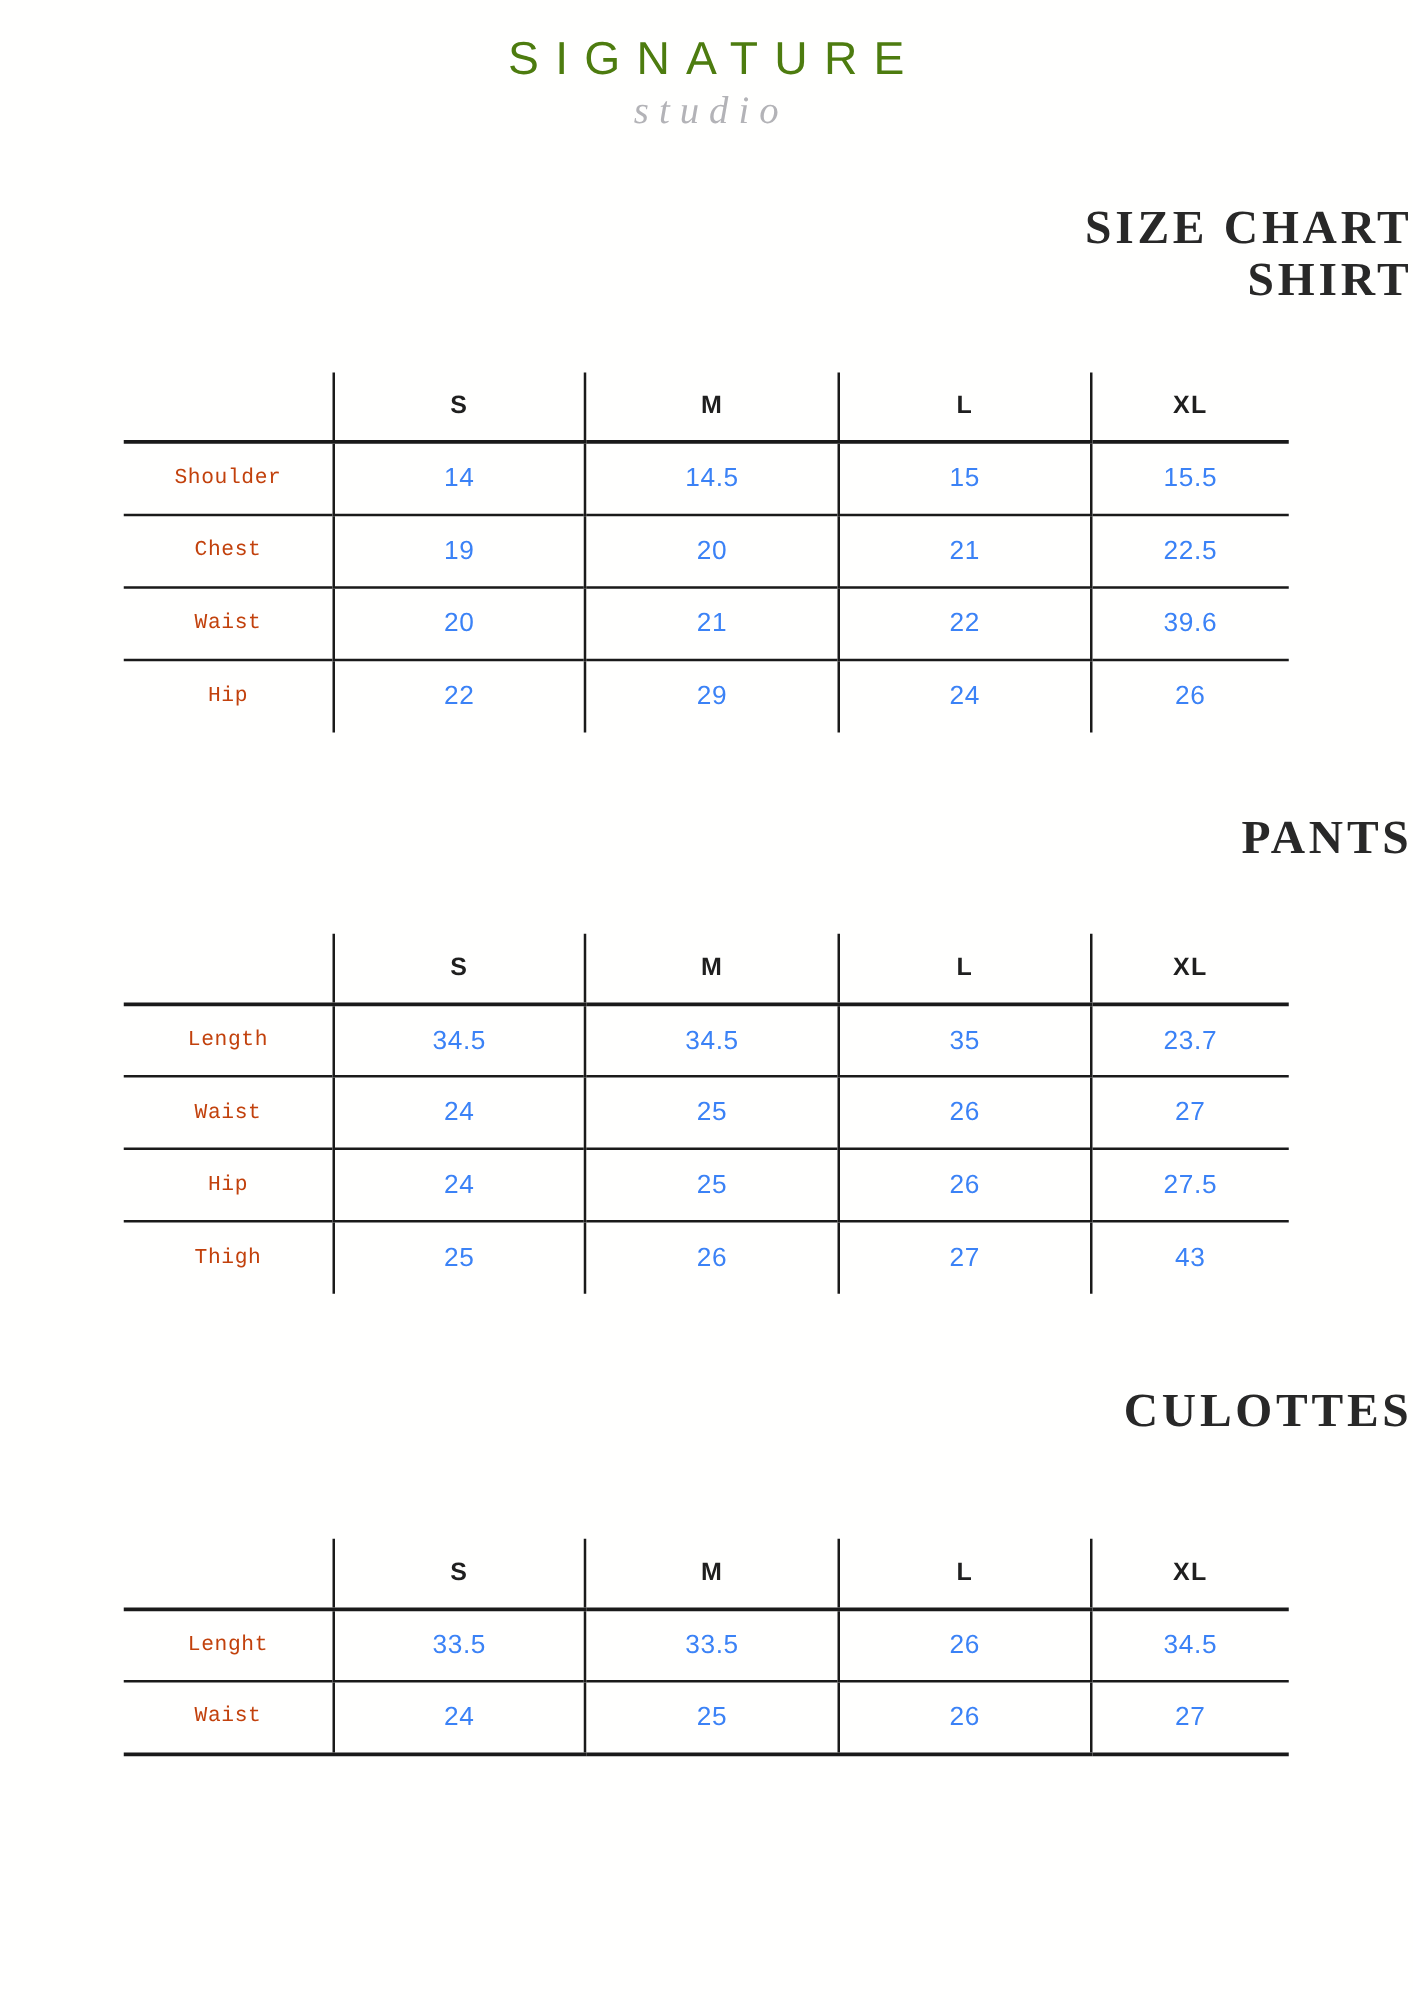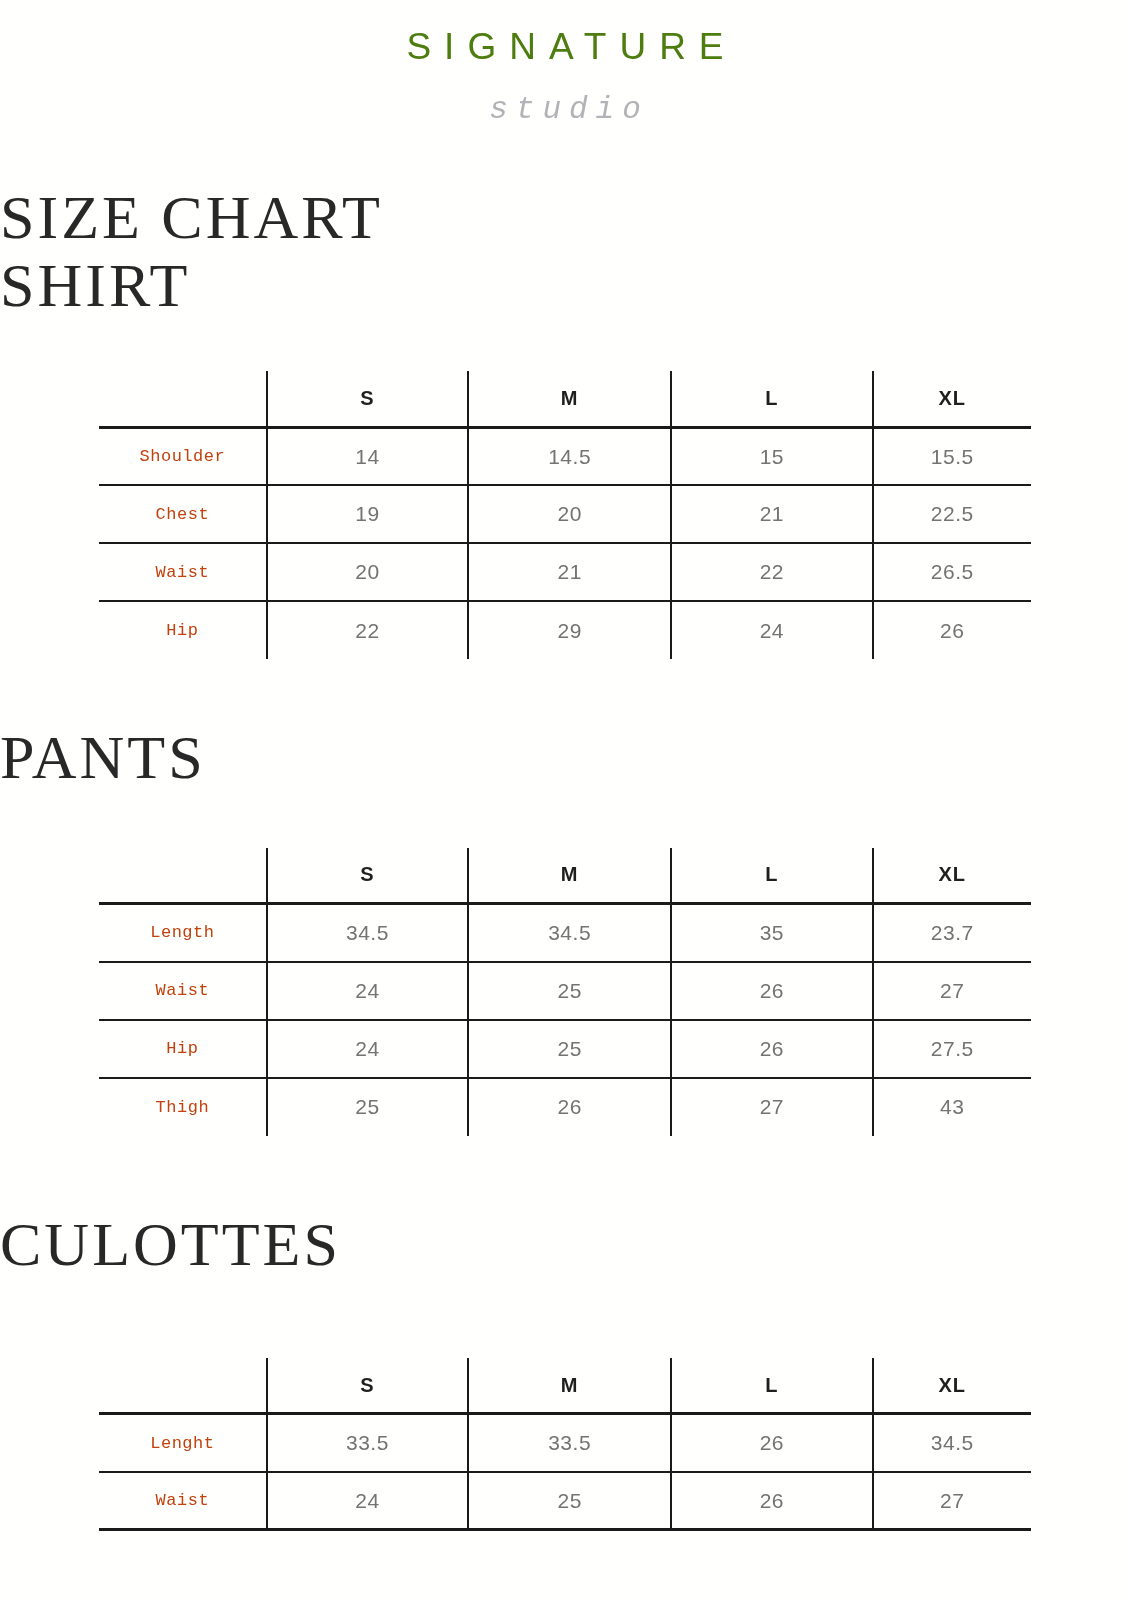--- a/index.html
+++ b/index.html
@@ -16,36 +16,36 @@
   .logo { padding-top: 26px; text-align: center; }
   .logo-brand {
     font-family: "Liberation Sans", sans-serif;
     font-size: 37px;
     font-weight: 400;
     letter-spacing: 13px;
     text-indent: 13px;
     color: #cc9a6b;
   }
   .logo-studio {
-    margin-top: 24px;
-    font-family: Liberation Mono, monospace;
+    margin-top: 2px;
+    font-family: Liberation Serif, serif;
     font-style: italic;
     font-size: 31px;
     font-weight: 400;
     letter-spacing: 8px;
     text-indent: 8px;
     color: #b3b3b7;
   }
 
   
   .page-title, .section-heading {
-    text-align: left;
+    text-align: right;
     font-family: "Liberation Serif", serif;
-    font-weight: 400;
-    font-size: 62px;
+    font-weight: 700;
+    font-size: 38px;
     letter-spacing: 3px;
     color: #282828;
     line-height: 1.1;
   }
   .page-title    { margin-top: 56px; }
   .heading-shirt { }
   .heading-pants { margin-top: 64px; }
   .heading-culottes { margin-top: 74px; }
 
   
@@ -86,21 +86,21 @@
     font-family: "Liberation Sans", sans-serif;
     font-weight: 700;
     font-size: 20px;
     letter-spacing: 1px;
     color: #1f1f1f;
   }
   .size-table tr.datarow td.val {
     font-family: "Liberation Sans", sans-serif;
     font-weight: 400;
     font-size: 21px;
-    color: #737373;
+    color: #3b82f6;
     letter-spacing: 0.5px;
   }
 </style>
 </head>
 <body>
 
 <div class="page">
 
   <div class="logo">
     <div class="logo-brand" style="color: #4d7c0f;">SIGNATURE</div>
@@ -139,21 +139,21 @@
       <td class="val">19</td>
       <td class="val">20</td>
       <td class="val">21</td>
       <td class="val">22.5</td>
     </tr>
     <tr class="datarow">
       <td class="lbl">Waist</td>
       <td class="val">20</td>
       <td class="val">21</td>
       <td class="val">22</td>
-      <td class="val">26.5</td>
+      <td class="val">39.6</td>
     </tr>
     <tr class="datarow">
       <td class="lbl">Hip</td>
       <td class="val">22</td>
       <td class="val">29</td>
       <td class="val">24</td>
       <td class="val">26</td>
     </tr>
   </tbody>
     </table>

